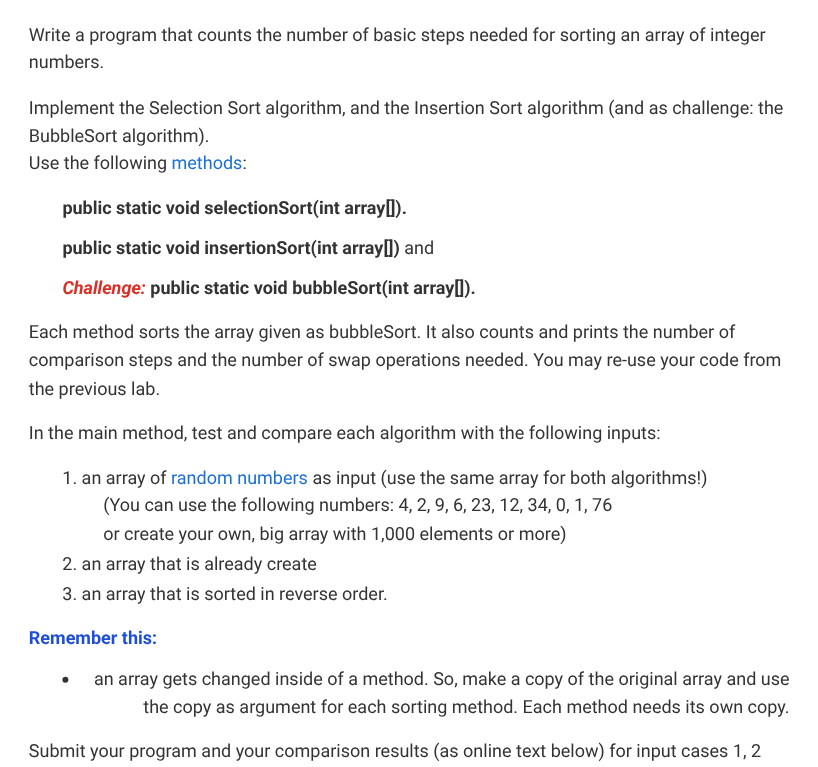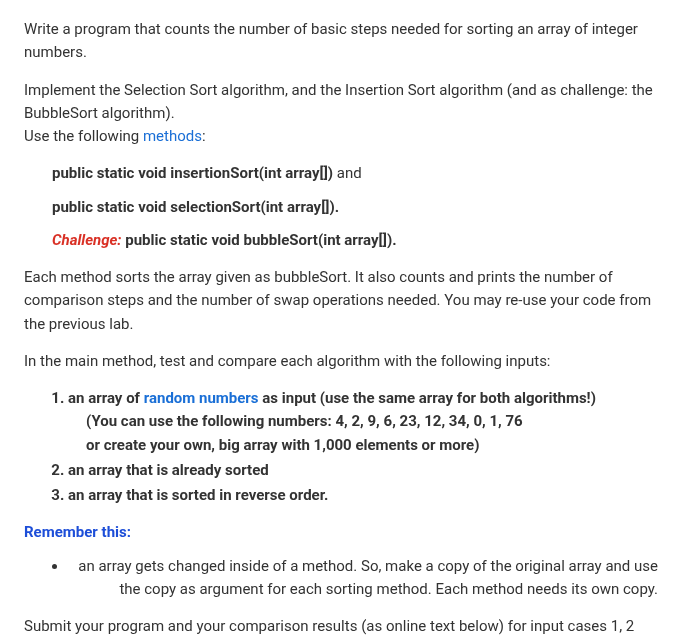--- a/index.html
+++ b/index.html
@@ -28,21 +28,20 @@
       margin-bottom: 10px;
     }
     .challenge-label {
       color: #d93025;
       font-weight: 700;
       font-style: italic;
     }
     ol.numbered {
       padding-left: 44px;
       margin: 0 0 14px 0;
-      font-weight: bold;
     }
     ol.numbered li {
       margin-bottom: 2px;
     }
     .sub-note {
       display: block;
       padding-left: 18px;
     }
     .remember {
       color: #1d4ed8;
@@ -65,42 +64,42 @@
 <body>
 
 <p>Write a program that counts the number of basic steps needed for sorting an array of integer numbers.</p>
 
 <p>
   <span>Implement the Selection Sort algorithm, and the Insertion Sort algorithm (and as challenge: the BubbleSort algorithm).</span><br>
   <span>Use the following </span><span class="link">methods</span><span>:</span>
 </p>
 
 <div class="indent-block">
+  <div class="sig">public static void selectionSort(int array[]).</div>
   <div class="sig">
     <span>public static void insertionSort(int array[])</span><span style="font-weight:400"> and</span>
   </div>
-  <div class="sig">public static void selectionSort(int array[]).</div>
   <div class="sig">
     <span class="challenge-label">Challenge:</span><span> public static void bubbleSort(int array[]).</span>
   </div>
 </div>
 
 <p>Each method sorts the array given as bubbleSort. It also counts and prints the number of comparison steps and the number of swap operations needed. You may re-use your code from the previous lab.</p>
 
 <p>
   <span class="bold">In the main method</span><span>, test and compare each algorithm with the following inputs:</span>
 </p>
 
 <ol class="numbered">
   <li>
     <span>an array of </span><span class="link">random numbers</span><span> as input (use the same array for both algorithms!)</span>
     <span class="sub-note">(You can use the following numbers: 4, 2, 9, 6, 23, 12, 34, 0, 1, 76</span>
     <span class="sub-note">or create your own, big array with 1,000 elements or more)</span>
   </li>
-  <li>an array that is already sorted</li>
+  <li>an array that is already create</li>
   <li>an array that is sorted in reverse order.</li>
 </ol>
 
 <div class="remember">Remember this:</div>
 
 <ul class="bullets">
   <li>an array gets changed inside of a method. So, make a copy of the original array and use the copy as argument for each sorting method.  Each method needs its own copy.</li>
 </ul>
 
 <p class="bold">Submit your program and your comparison results (as online text below) for input cases 1, 2 and 3.</p>

